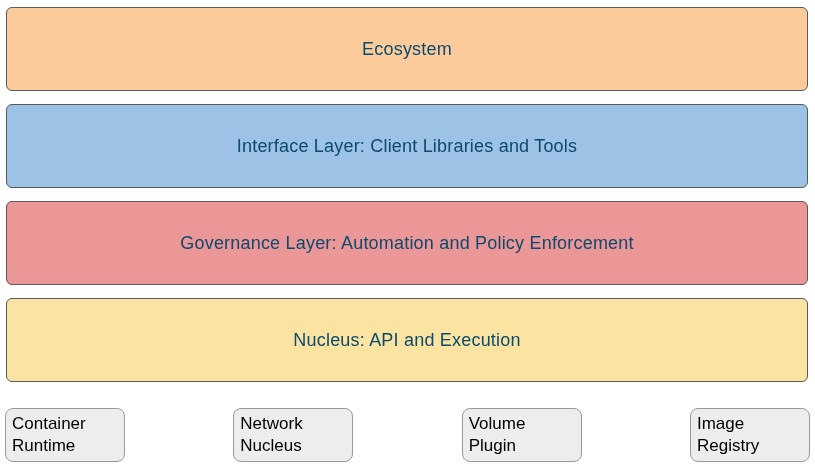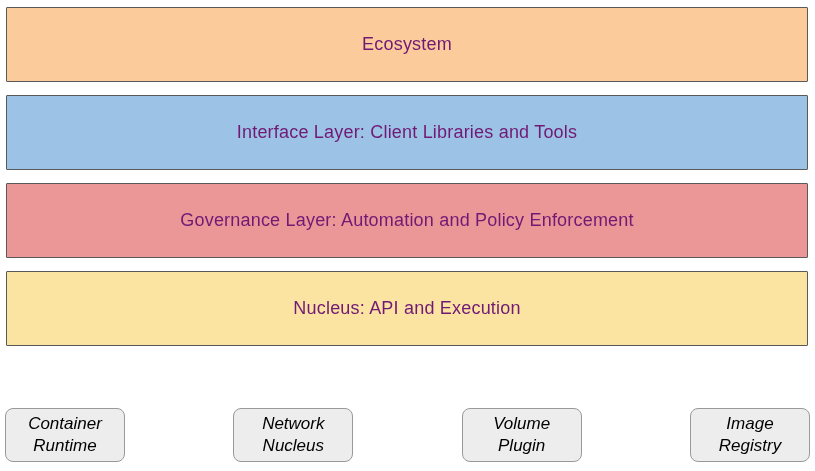--- a/index.html
+++ b/index.html
@@ -18,55 +18,54 @@
   .stack {
     position: absolute;
     top: 7px;
     left: 6px;
     right: 7px;
     display: flex;
     flex-direction: column;
     gap: 13px;
   }
   .layer-bar {
-    height: 75px;
+    height: 84px;
     box-sizing: border-box;
     border: 1px solid #595959;
-    border-radius: 1px;
+    border-radius: 6px;
     display: flex;
     align-items: center;
     justify-content: center;
     font-size: 18px;
-    color: #701a75;
+    color: #0c4a6e;
     letter-spacing: 0.2px;
   }
   .provider-row {
     position: absolute;
     top: 408px;
     left: 5px;
     right: 5px;
     display: flex;
     justify-content: space-between;
   }
   .provider-box {
     width: 120px;
     height: 54px;
     box-sizing: border-box;
     background: #ededed;
     border: 1px solid #999999;
     border-radius: 8px;
     display: flex;
     align-items: center;
     justify-content: center;
-    text-align: center;
+    text-align: left;
     font-size: 17px;
     line-height: 1.3;
     color: #000000;
     padding: 2px 6px;
-    font-style: italic;
   }
 </style>
 </head>
 <body>
 
 <div class="page">
 
   <div class="stack">
     <div class="layer-bar" style="background-color: rgb(251, 203, 156);">
       <span>Ecosystem</span>

